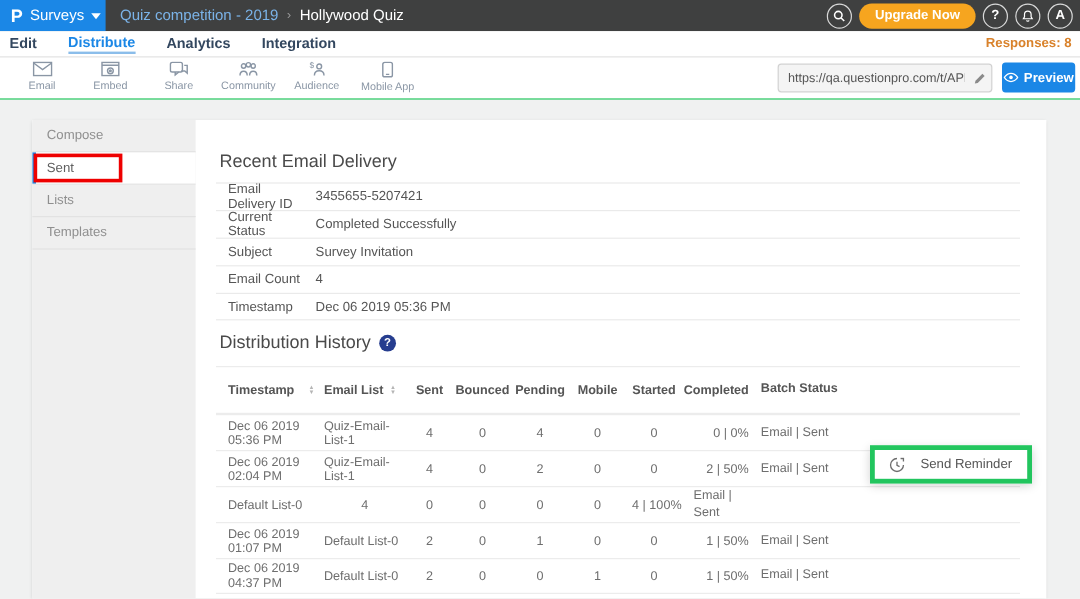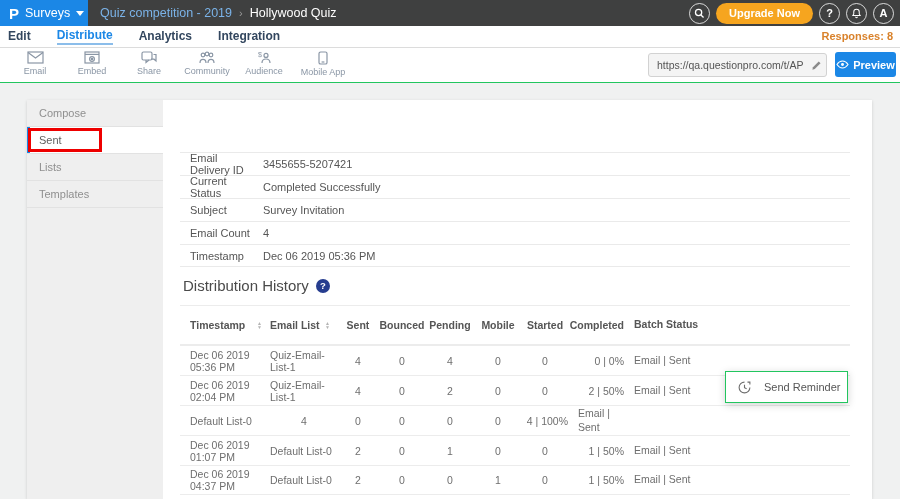--- a/index.html
+++ b/index.html
@@ -66,21 +66,21 @@
   .dh-head { height:40px; font-weight:700; color:#555; border-bottom:1px solid #ececec; }
   .dh-body-row { height:30px; color:#6e6e6e; }
   .dh-body-row:last-child { border-bottom:1px solid #ececec; }
   .hcell { display:flex; align-items:center; justify-content:space-between; padding-right:8px; }
   .sorter { display:flex; flex-direction:column; line-height:4px; font-size:5px; color:#b5b5b5; }
   .c-num { text-align:center; }
   .c-comp { text-align:right; }
   .c-batch { padding-left:10px; line-height:1.3; }
 
   
-  .popup { position:absolute; left:725px; top:371px; width:123px; height:32px; background:#fff; border:1px solid #22c55e; box-shadow:0 2px 8px rgba(0,0,0,.18); display:flex; align-items:center; z-index:30; }
+  .popup { position:absolute; left:725px; top:371px; width:135px; height:32px; background:#fff; border:4px solid #22c55e; box-shadow:0 2px 8px rgba(0,0,0,.18); display:flex; align-items:center; z-index:30; }
   .popup-icon { margin-left:12px; display:flex; }
   .popup-label { margin-left:13px; font-size:11px; color:#555; }
 </style>
 </head>
 <body>
 
 <div id="app">
 
   <div class="topbar">
     <div class="brand">
@@ -202,20 +202,21 @@
       <div class="side-item">
         <span>Lists</span>
       </div>
       <div class="side-item">
         <span>Templates</span>
       </div>
     </div>
 
     <div class="content">
 
+      <div class="section-title t1">Recent Email Delivery</div>
 
       <div class="detail-table">
         <div class="d-row">
           <span class="d-label">Email Delivery ID</span>
           <span class="d-value">3455655-5207421</span>
         </div>
         <div class="d-row">
           <span class="d-label">Current Status</span>
           <span class="d-value">Completed Successfully</span>
         </div>

